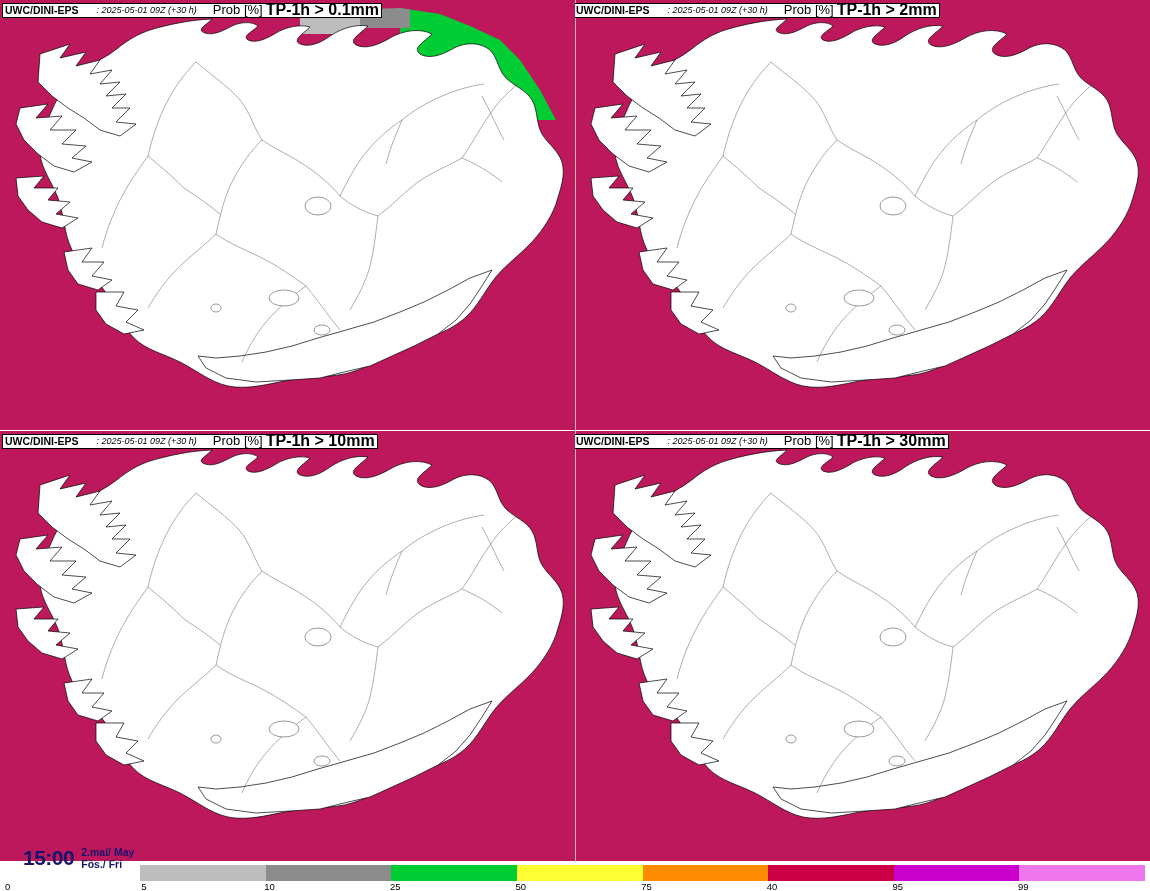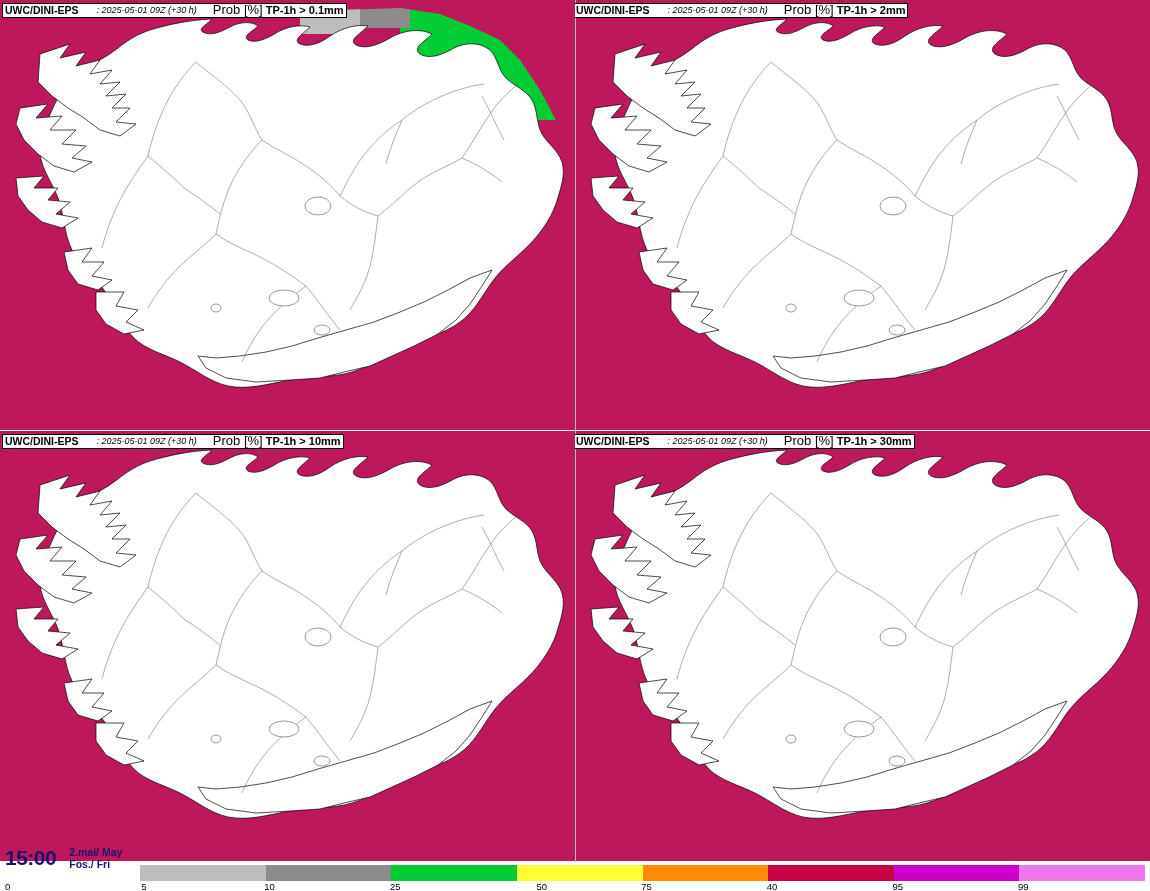--- a/index.html
+++ b/index.html
@@ -48,44 +48,44 @@
     line-height: 12px;
     height: 15px;
     font-size: 10px;
     z-index: 40;
     display: flex;
     align-items: center;
   }
   .title .model { font-weight: bold; font-size: 10.5px; }
   .title .run { font-size: 9px; font-style: italic; margin-left: 18px; }
   .title .unit { font-size: 13px; margin-left: 16px; }
-  .title .thr { font-weight: bold; font-size: 11px; margin-left: 3px; }
+  .title .thr { font-weight: bold; font-size: 16px; margin-left: 3px; }
   .t-left { left: 2px; }
   .t-right { left: 573px; }
 
   
   svg.map { position: absolute; left: 0; top: 0; width: 575px; height: 430px; }
   .coast { fill: #ffffff; stroke: #000000; stroke-width: 0.7; }
   .inner { fill: none; stroke: #4a4a4a; stroke-width: 0.45; }
   .lake  { fill: #ffffff; stroke: #333333; stroke-width: 0.5; }
 
   
   #footer {
     position: absolute;
     left: 0; top: 862px;
     width: 1150px; height: 29px;
     background: #ffffff;
   }
   #timebox {
     position: absolute;
-    left: 0; top: -30px;
+    left: 18px; top: -30px;
     width: 140px; height: 52px;
     display: flex;
     align-items: center;
-    gap: 13px;
+    gap: 7px;
   }
   #clock {
     font-size: 21px;
     font-weight: bold;
     color: #14136e;
     padding-left: 5px;
     letter-spacing: -0.5px;
   }
   #datewrap {
     font-size: 10.5px;
@@ -476,21 +476,21 @@
         <div class="seg" style="background: rgb(255, 140, 0); flex: 1 1 0px;"></div>
         <div class="seg" style="background: rgb(204, 0, 68); flex: 1 1 0px;"></div>
         <div class="seg" style="background: rgb(204, 0, 204); flex: 1 1 0px;"></div>
         <div class="seg" style="background: rgb(238, 119, 238); flex: 1 1 0px;"></div>
       </div>
     <div id="cticks">
         <span style="left: 5px; transform: none;">0</span>
         <span style="left: 144px;">5</span>
         <span style="left: 269.625px;">10</span>
         <span style="left: 395.25px;">25</span>
-        <span style="left: 520.875px; margin-left: 21px;">50</span>
+        <span style="left: 520.875px;">50</span>
         <span style="left: 646.5px;">75</span>
         <span style="left: 772.125px;">40</span>
         <span style="left: 897.75px;">95</span>
         <span style="left: 1023.38px;">99</span>
         <span></span>
       </div>
   </div>
 </div>
 
 </body></html>

